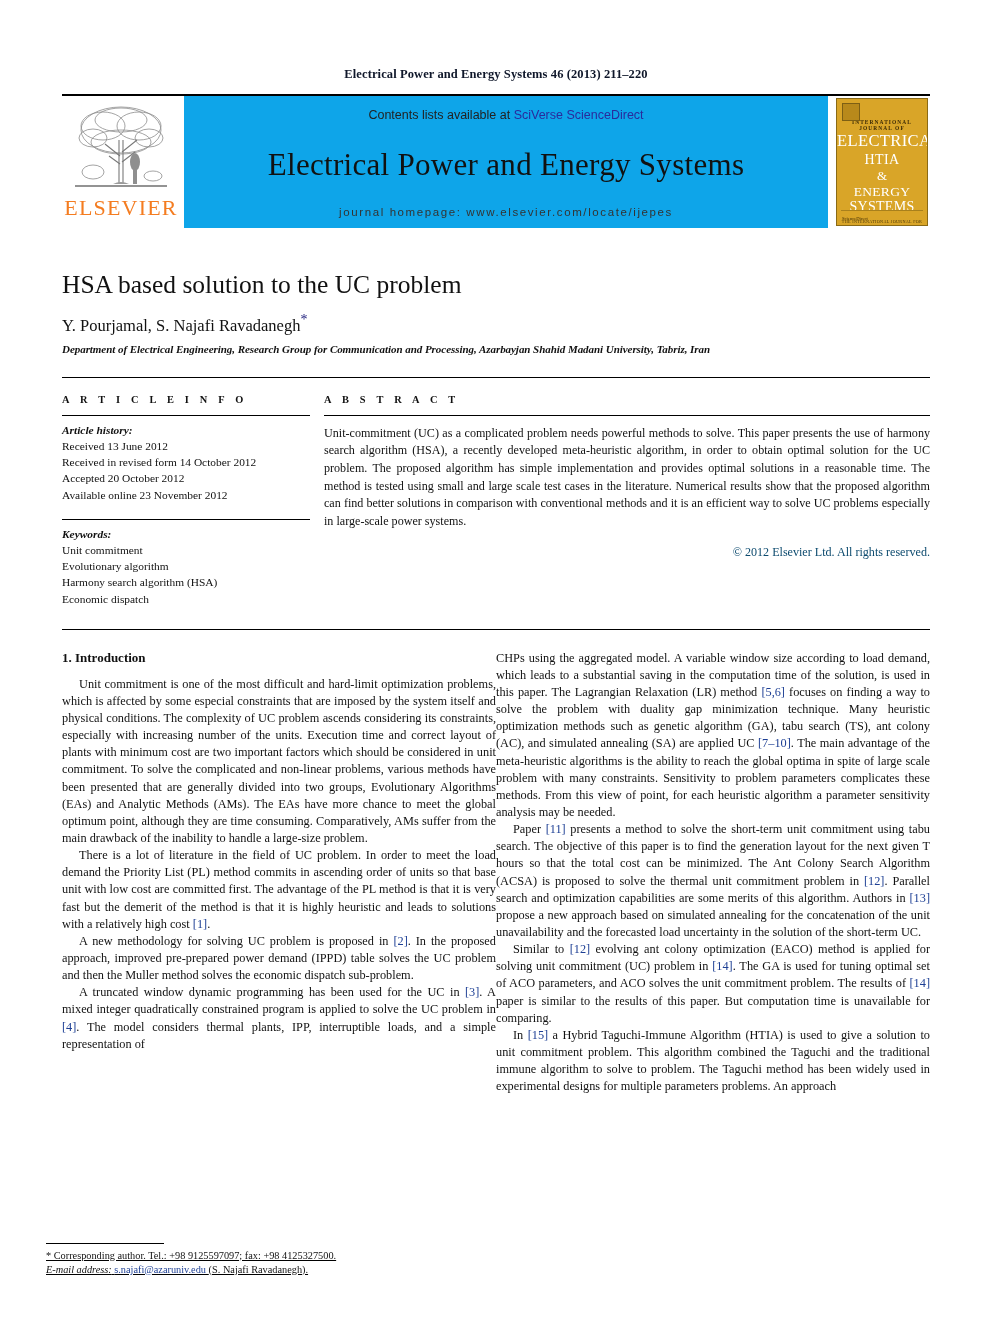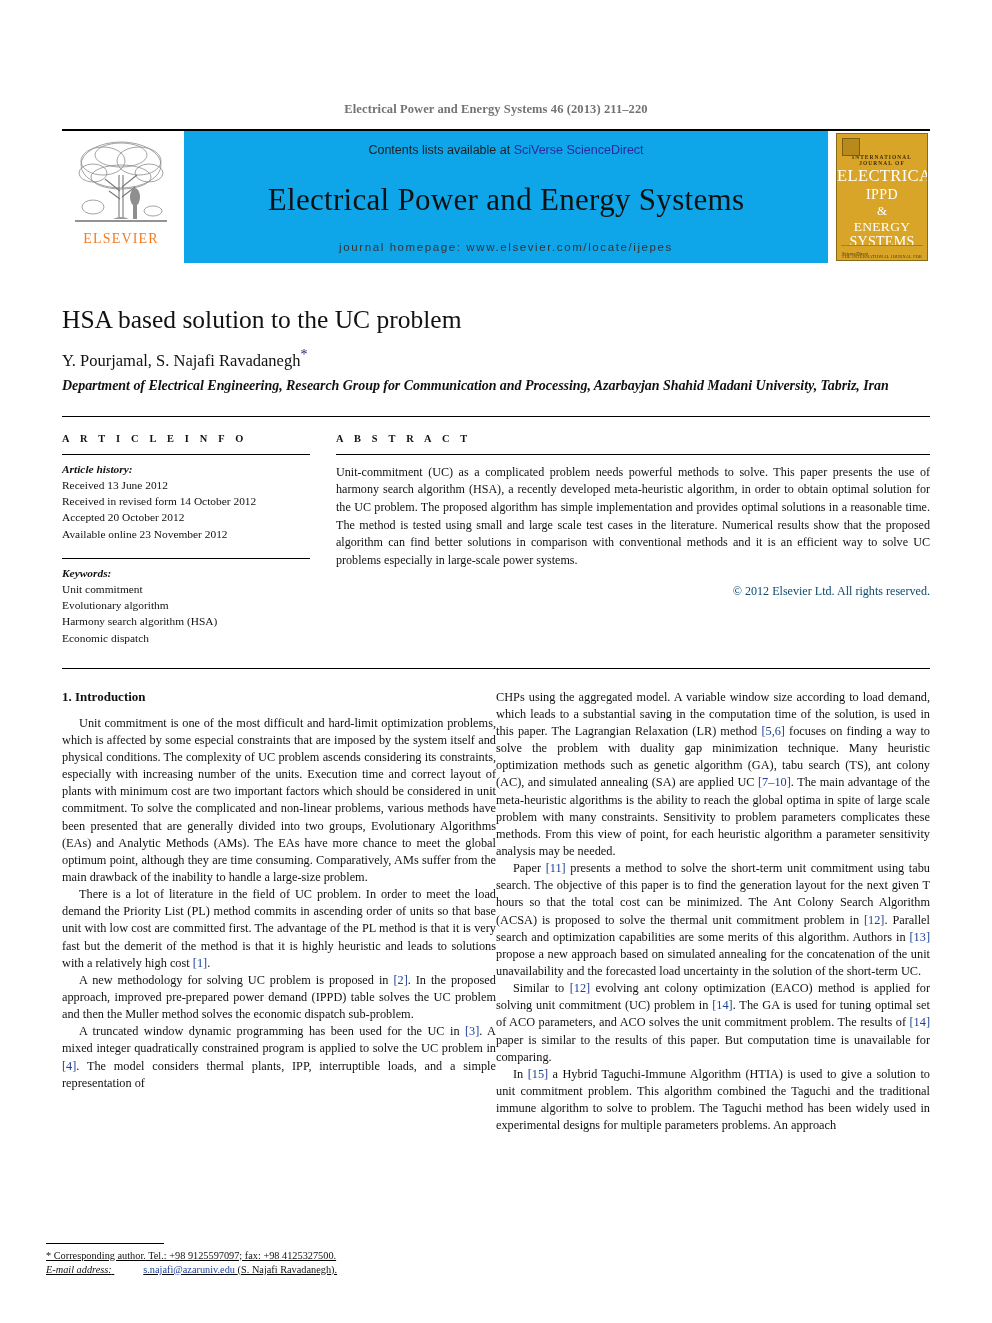--- a/index.html
+++ b/index.html
@@ -22,22 +22,22 @@
     box-sizing: border-box;
     padding: 0 62px;
   }
 
   
   .running-head {
     text-align: center;
     font-family: "Liberation Serif", serif;
     font-weight: bold;
     font-size: 12.5px;
-    color: #737373;
-    padding-top: 102px;
+    color: #0f172a;
+    padding-top: 67px;
     letter-spacing: 0.1px;
   }
 
   
   .masthead {
     margin-top: 12px;
     border-top: 2px solid #000;
     display: flex;
     align-items: stretch;
     height: 132px;
@@ -48,21 +48,21 @@
     padding-top: 4px;
     display: flex;
     flex-direction: column;
     align-items: center;
     justify-content: flex-start;
     background: #fff;
   }
   .tree-svg { display:block; }
   .elsevier-word {
     font-family: "Liberation Serif", serif;
-    font-size: 14px;
+    font-size: 22px;
     letter-spacing: 1.2px;
     color: #f47c20;
     line-height: 1;
     margin-top: 1px;
   }
   .masthead-center {
     flex: 1 1 auto;
     background: #0ea5e9;
     display: flex;
     flex-direction: column;
@@ -144,33 +144,33 @@
     font-family: "Liberation Serif", serif;
     font-size: 16.5px;
     margin-top: 13px;
     color: #111;
   }
   .authors .star { color: #1b1b7a; font-size: 14px; vertical-align: super; }
   .affiliation {
     font-family: "Liberation Serif", serif;
     font-style: italic;
     font-weight: bold;
-    font-size: 14px;
+    font-size: 11px;
     margin-top: 7px;
     color: #111;
     letter-spacing: -0.05px;
   }
 
   
   .info-abstract {
     margin-top: 22px;
     border-top: 1px solid #000;
     padding-top: 0;
     display: flex;
-    gap: 26px;
+    gap: 14px;
   }
   .col-info { flex: 0 0 248px; padding-top: 16px; }
   .col-abs  { flex: 1 1 auto;  padding-top: 16px; }
 
   .sec-head {
     font-family: "Liberation Serif", serif;
     font-weight: bold;
     font-size: 10.4px;
     letter-spacing: 4.2px;
     color: #111;
@@ -241,21 +241,21 @@
   }
   .fn-rule { width: 118px; border-top: 1px solid #000; margin-bottom: 5px; }
   .fn {
     font-family: "Liberation Serif", serif;
     font-size: 10.3px;
     line-height: 1.38;
     color: #111;
   }
   .fn .hang { display:block; padding-left: 14px; text-indent: -14px; }
   .fn .em-lbl { font-style: italic; }
-  .fn a, .fn .mail { color: #1d3f94; margin-left: 29px; }
+  .fn a, .fn .mail { color: #1d3f94; }
   .issn-block {
     margin-top: 14px;
     font-family: "Liberation Serif", serif;
     font-size: 10.6px;
     line-height: 1.4;
     color: #111;
   }
   .issn-block .doi { color: #1d3f94; }
 </style>
 </head>
@@ -303,21 +303,21 @@
       </div>
       <div class="journal-title">Electrical Power and Energy Systems</div>
       <div class="homepage-line">journal homepage: www.elsevier.com/locate/ijepes</div>
     </div>
 
     <div class="cover-wrap">
       <div class="cover">
         <div class="cov-badge"></div>
         <div class="cov-ijo">INTERNATIONAL JOURNAL OF</div>
         <div class="cov-l1">ELECTRICAL</div>
-        <div class="cov-l2">IPPD</div>
+        <div class="cov-l2">HTIA</div>
         <div class="cov-l3">&amp;</div>
         <div class="cov-l4">ENERGY</div>
         <div class="cov-l5">SYSTEMS</div>
         <div class="cov-sub">THE INTERNATIONAL JOURNAL FOR ELECTRIC POWER TRANSMISSION</div>
         <div class="cov-rule"></div>
         <div class="cov-foot">ScienceDirect</div>
       </div>
     </div>
   </div>
 

